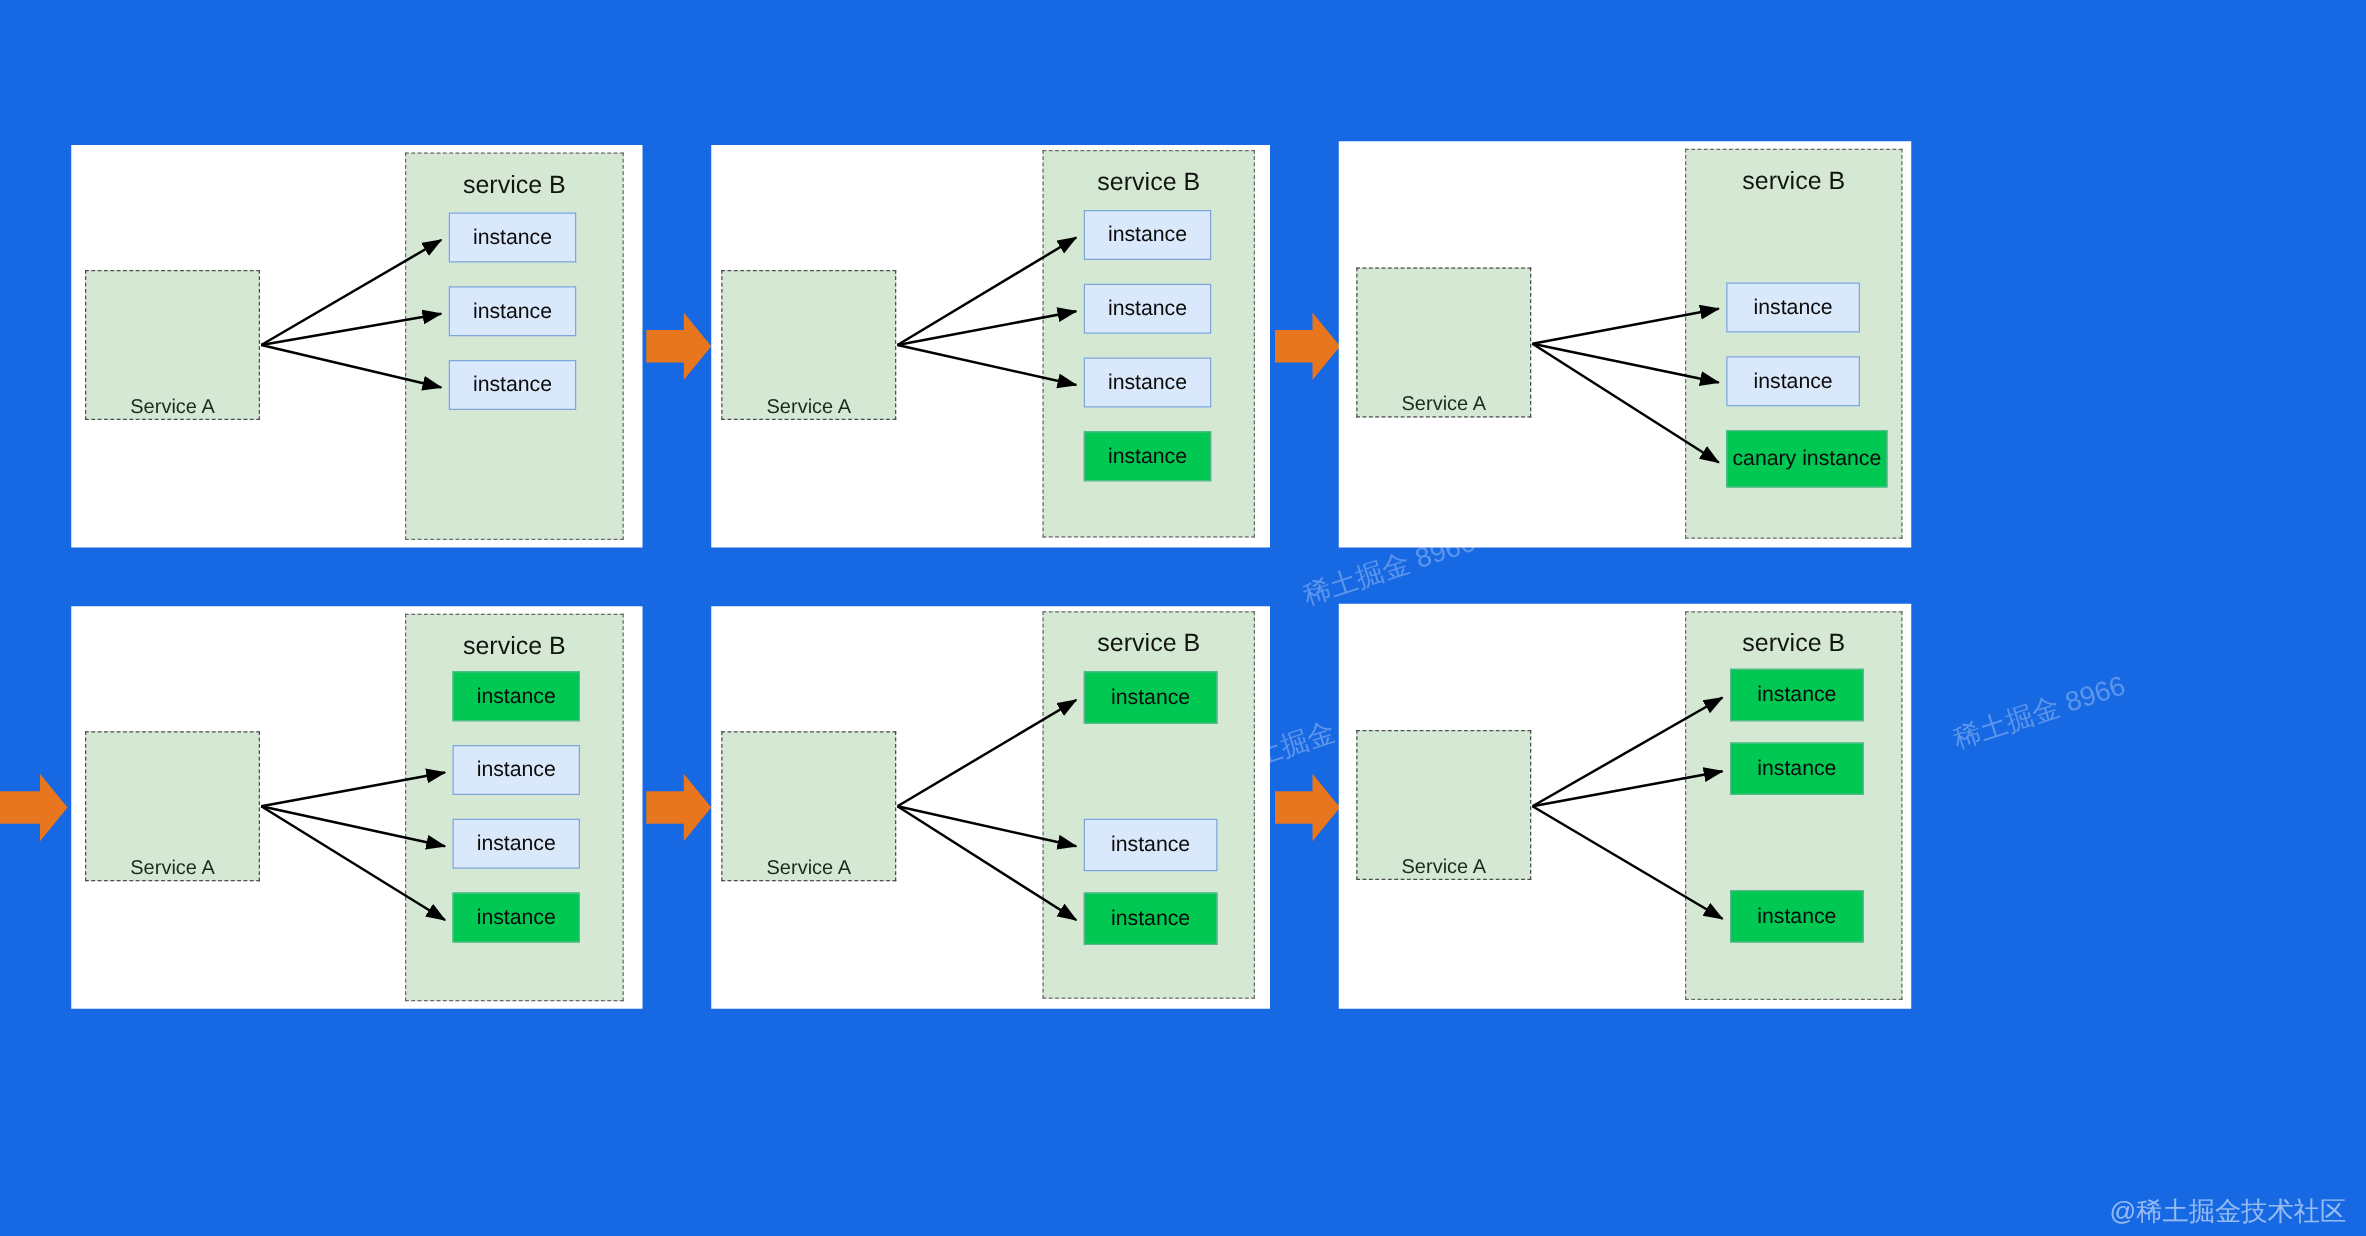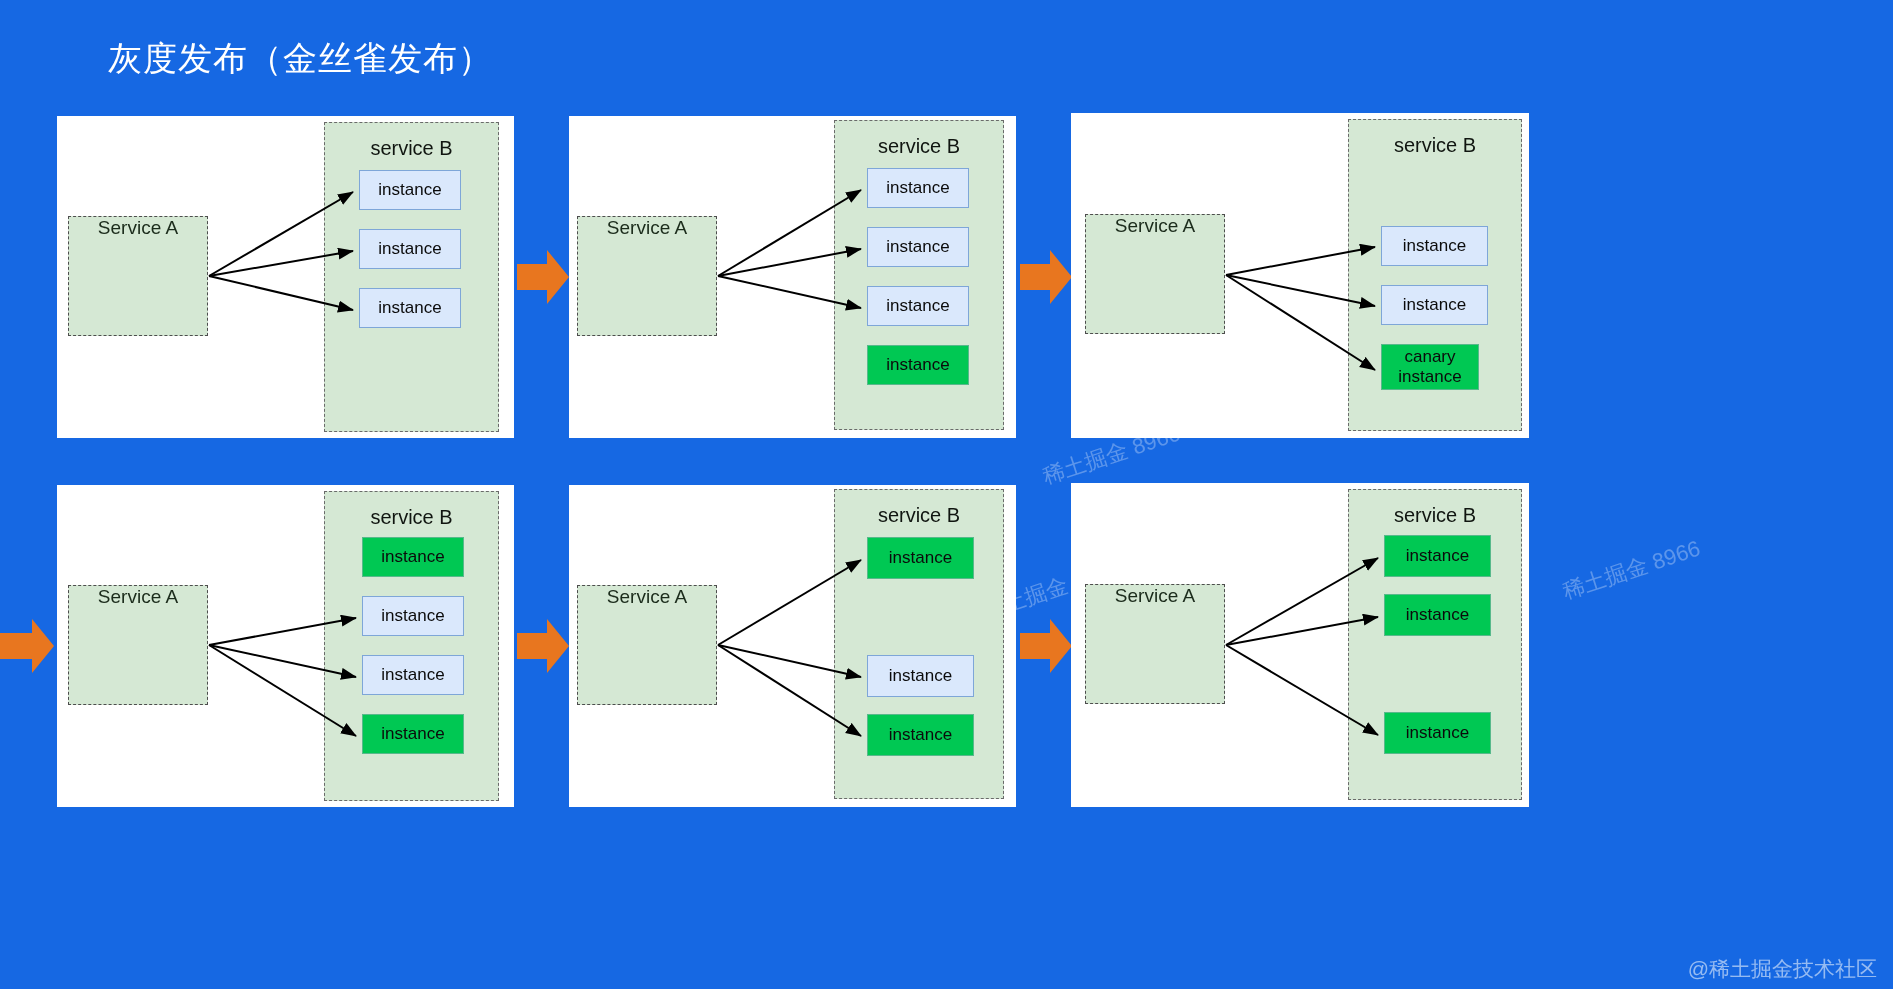--- a/index.html
+++ b/index.html
@@ -40,22 +40,22 @@
 
   
   .panel {
     position: absolute;
     background: #ffffff;
   }
   .svcA {
     position: absolute;
     background: #d5e8d4;
     border: 1.6px dashed #4d4d4d;
-    display: flex; align-items: flex-start; justify-content: center;
-    font-size: 19px; color: #1b2b1b;
+    display: flex; align-items: flex-end; justify-content: center;
+    font-size: 16px; color: #1b2b1b;
   }
   .svcB {
     position: absolute;
     background: #d5e8d4;
     border: 1.6px dashed #6a6a6a;
   }
   .svcB-title {
     position: absolute;
     left: 0; right: 0; top: 14px;
     text-align: center;
@@ -76,21 +76,20 @@
   .arrows { position: absolute; left:0; top:0; width:100%; height:100%; overflow: visible; }
 
   
   .step-arrow { position: absolute; }
 </style>
 </head>
 <body>
 
 <div class="page">
 
-  <div class="title">灰度发布（金丝雀发布）</div>
 
   <div class="wm" style="left:140px; top:295px;">稀土掘金 8966</div>
   <div class="wm" style="left:660px; top:160px;">稀土掘金 8966</div>
   <div class="wm" style="left:1150px; top:175px;">稀土掘金 8966</div>
   <div class="wm" style="left:1040px; top:440px;">稀土掘金 8966</div>
   <div class="wm" style="left:330px; top:560px;">稀土掘金 8966</div>
   <div class="wm" style="left:980px; top:575px;">稀土掘金 8966</div>
   <div class="wm" style="left:1560px; top:555px;">稀土掘金 8966</div>
   <div class="wm" style="left:1290px; top:300px;">稀土掘金 8966</div>
 
@@ -166,21 +165,21 @@
     </div>
     <div class="svcB" style="left:277px; top:6px; width:174px; height:312px;">
       <div class="svcB-title">service B</div>
     </div>
     <div class="inst blue" style="left:310px; top:113px; width:107px; height:40px;">
       <span>instance</span>
     </div>
     <div class="inst blue" style="left:310px; top:172px; width:107px; height:40px;">
       <span>instance</span>
     </div>
-    <div class="inst green" style="left:310px; top:231px; width:98px; height:46px;">
+    <div class="inst green" style="left:310px; top:231px; width:129px; height:46px;">
       <span>canary instance</span>
     </div>
     <svg class="arrows" viewBox="0 0 458 325">
       <line x1="155" y1="162" x2="304" y2="134" stroke="#000" stroke-width="2" marker-end="url(#ah)"></line>
       <line x1="155" y1="162" x2="304" y2="193" stroke="#000" stroke-width="2" marker-end="url(#ah)"></line>
       <line x1="155" y1="162" x2="304" y2="257" stroke="#000" stroke-width="2" marker-end="url(#ah)"></line>
     </svg>
   </div>
 
   <div class="step-arrow" style="left:0px; top:617px;">

